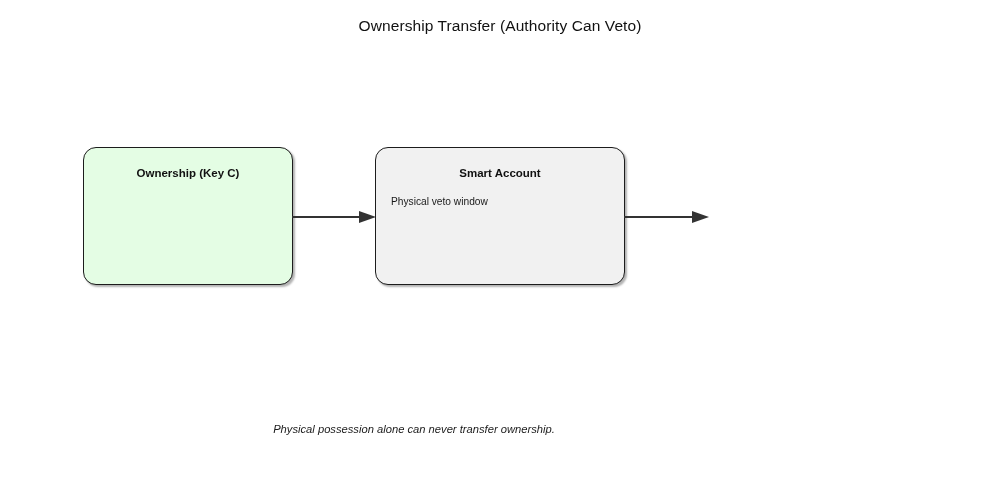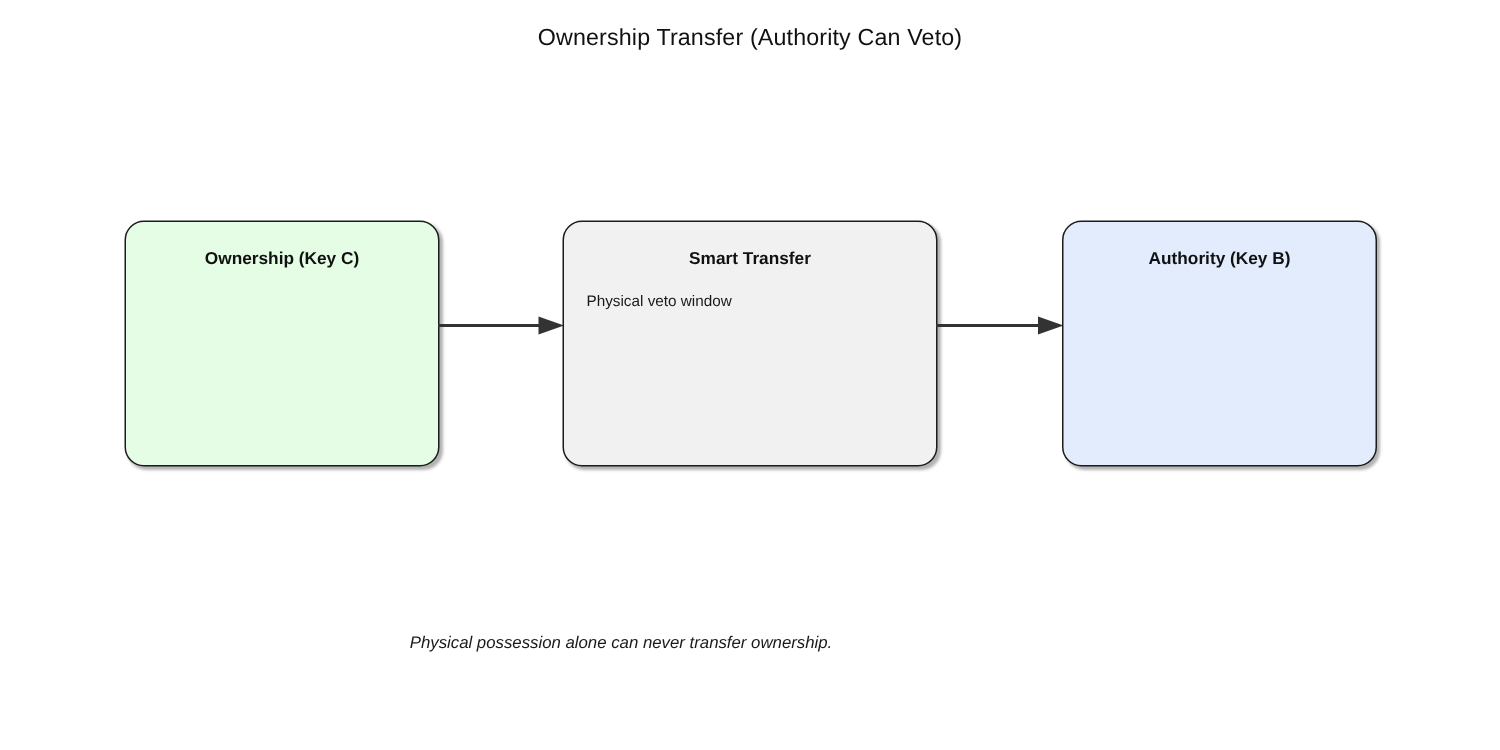--- a/index.html
+++ b/index.html
@@ -33,21 +33,21 @@
     font-size: 15.5px;
     font-weight: normal;
     letter-spacing: 0.1px;
     color: #111111;
   }
 
   
   .node {
     position: absolute;
     top: 147px;
-    height: 164px;
+    height: 138px;
     box-sizing: border-box;
     border: 1.6px solid #1c1c1c;
     border-radius: 13px;
     box-shadow: 2px 2px 2px rgba(0,0,0,0.30);
   }
 
   .node-ownership {
     left: 83px;
     width: 210px;
     background: #e4fde4;
@@ -141,30 +141,27 @@
   <div class="node node-ownership">
     <div class="node-title">Ownership (Key C)</div>
   </div>
 
   <div class="arrow arrow-1">
     <div class="arrow-line"></div>
     <div class="arrow-head"></div>
   </div>
 
   <div class="node node-smart-account">
-    <div class="node-title">Smart Transfer</div>
+    <div class="node-title">Smart Account</div>
     <div class="node-body">
       <div class="node-body-line">Physical veto window</div>
     </div>
   </div>
 
   <div class="arrow arrow-2">
     <div class="arrow-line"></div>
     <div class="arrow-head"></div>
   </div>
 
-  <div class="node node-authority">
-    <div class="node-title">Authority (Key B)</div>
-  </div>
 
   <div class="caption">Physical possession alone can never transfer ownership.</div>
 
 </div>
 
 </body></html>

